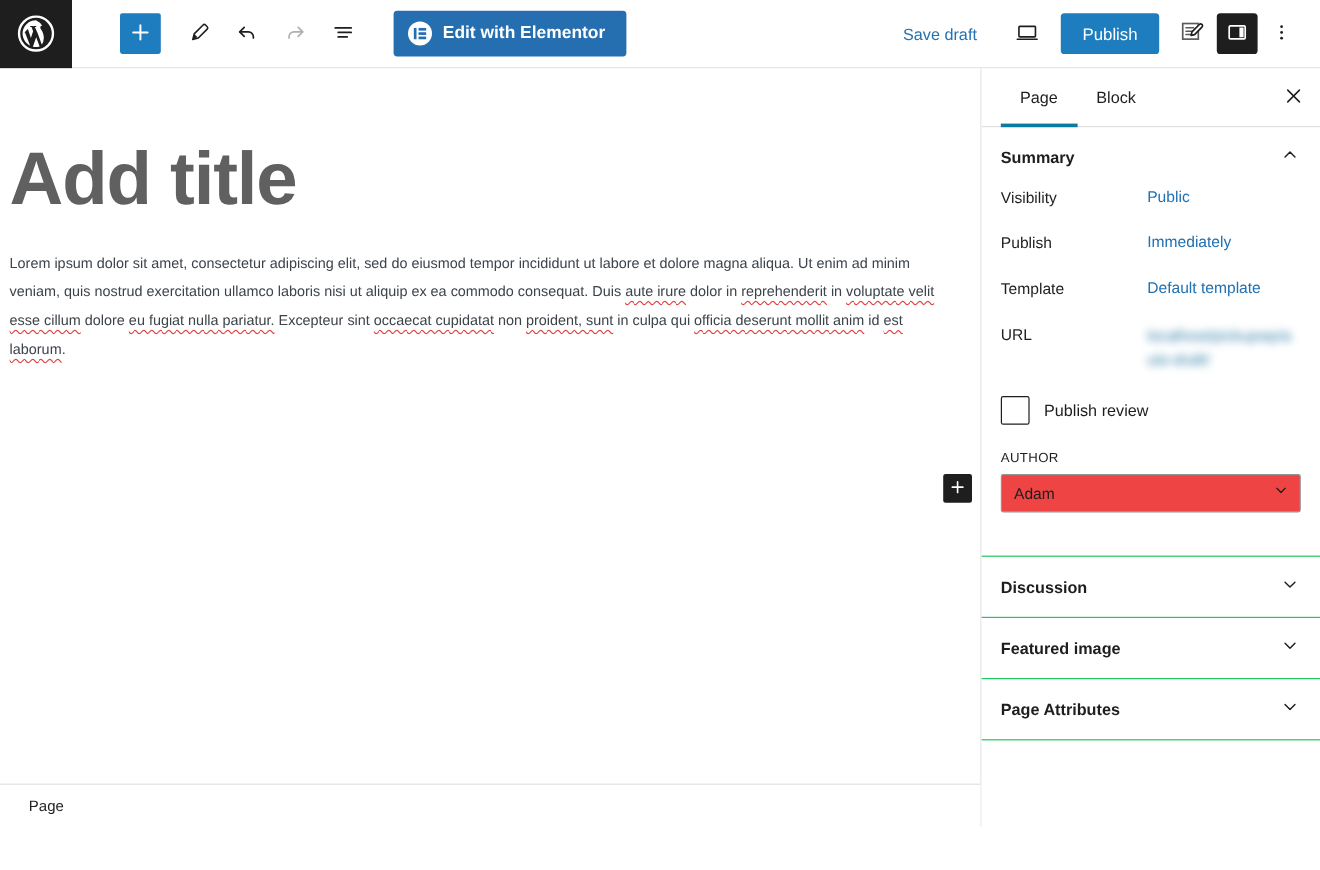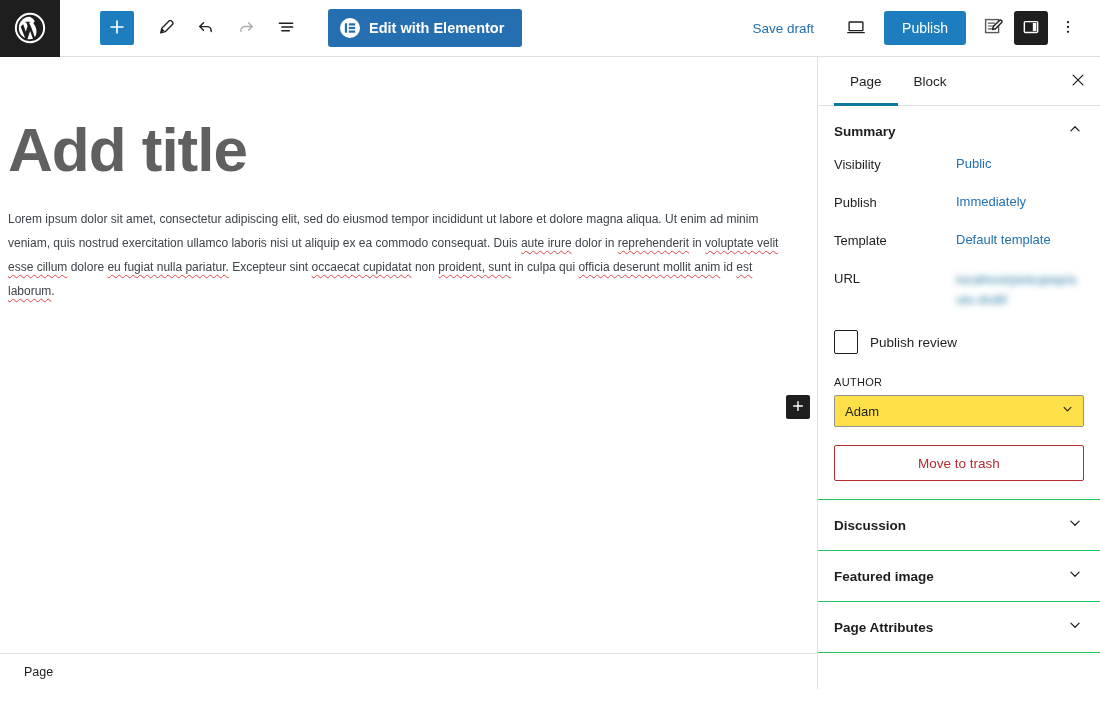--- a/index.html
+++ b/index.html
@@ -222,21 +222,21 @@
   .field-label {
     font-size: 11px; color: #1e1e1e;
     text-transform: uppercase;
     letter-spacing: .3px;
     margin-bottom: 7px; display: block;
   }
   .select-wrap { position: relative; margin-bottom: 18px; }
   .author-select {
     width: 100%; height: 32px;
     border: 1px solid #949494; border-radius: 2px;
-    background: #fde047; padding: 0 30px 0 10px;
+    background: #ef4444; padding: 0 30px 0 10px;
     font-size: 13px; color: #1e1e1e;
     appearance: none; -webkit-appearance: none;
     cursor: pointer;
     font-family: "Liberation Sans", sans-serif;
   }
   .select-chev {
     position: absolute; right: 9px; top: 50%;
     transform: translateY(-50%); pointer-events: none;
   }
   .trash-btn {
@@ -455,21 +455,20 @@
           <select class="author-select">
             <option>Adam</option>
           </select>
           <span class="select-chev">
             <svg width="15" height="15" viewBox="0 0 24 24" aria-hidden="true">
               <path d="M6.5 9.5 12 15l5.5-5.5" fill="none" stroke="#1e1e1e" stroke-width="1.7" stroke-linecap="round" stroke-linejoin="round"></path>
             </svg>
           </span>
         </div>
 
-        <button class="trash-btn">Move to trash</button>
       </div>
     </div>
 
     <div class="panel">
       <div class="panel-head">
         <span class="panel-title">Discussion</span>
         <span>
           <svg width="18" height="18" viewBox="0 0 24 24" aria-hidden="true">
             <path d="M6.5 9.5 12 15l5.5-5.5" fill="none" stroke="#1e1e1e" stroke-width="1.6" stroke-linecap="round" stroke-linejoin="round"></path>
           </svg>

